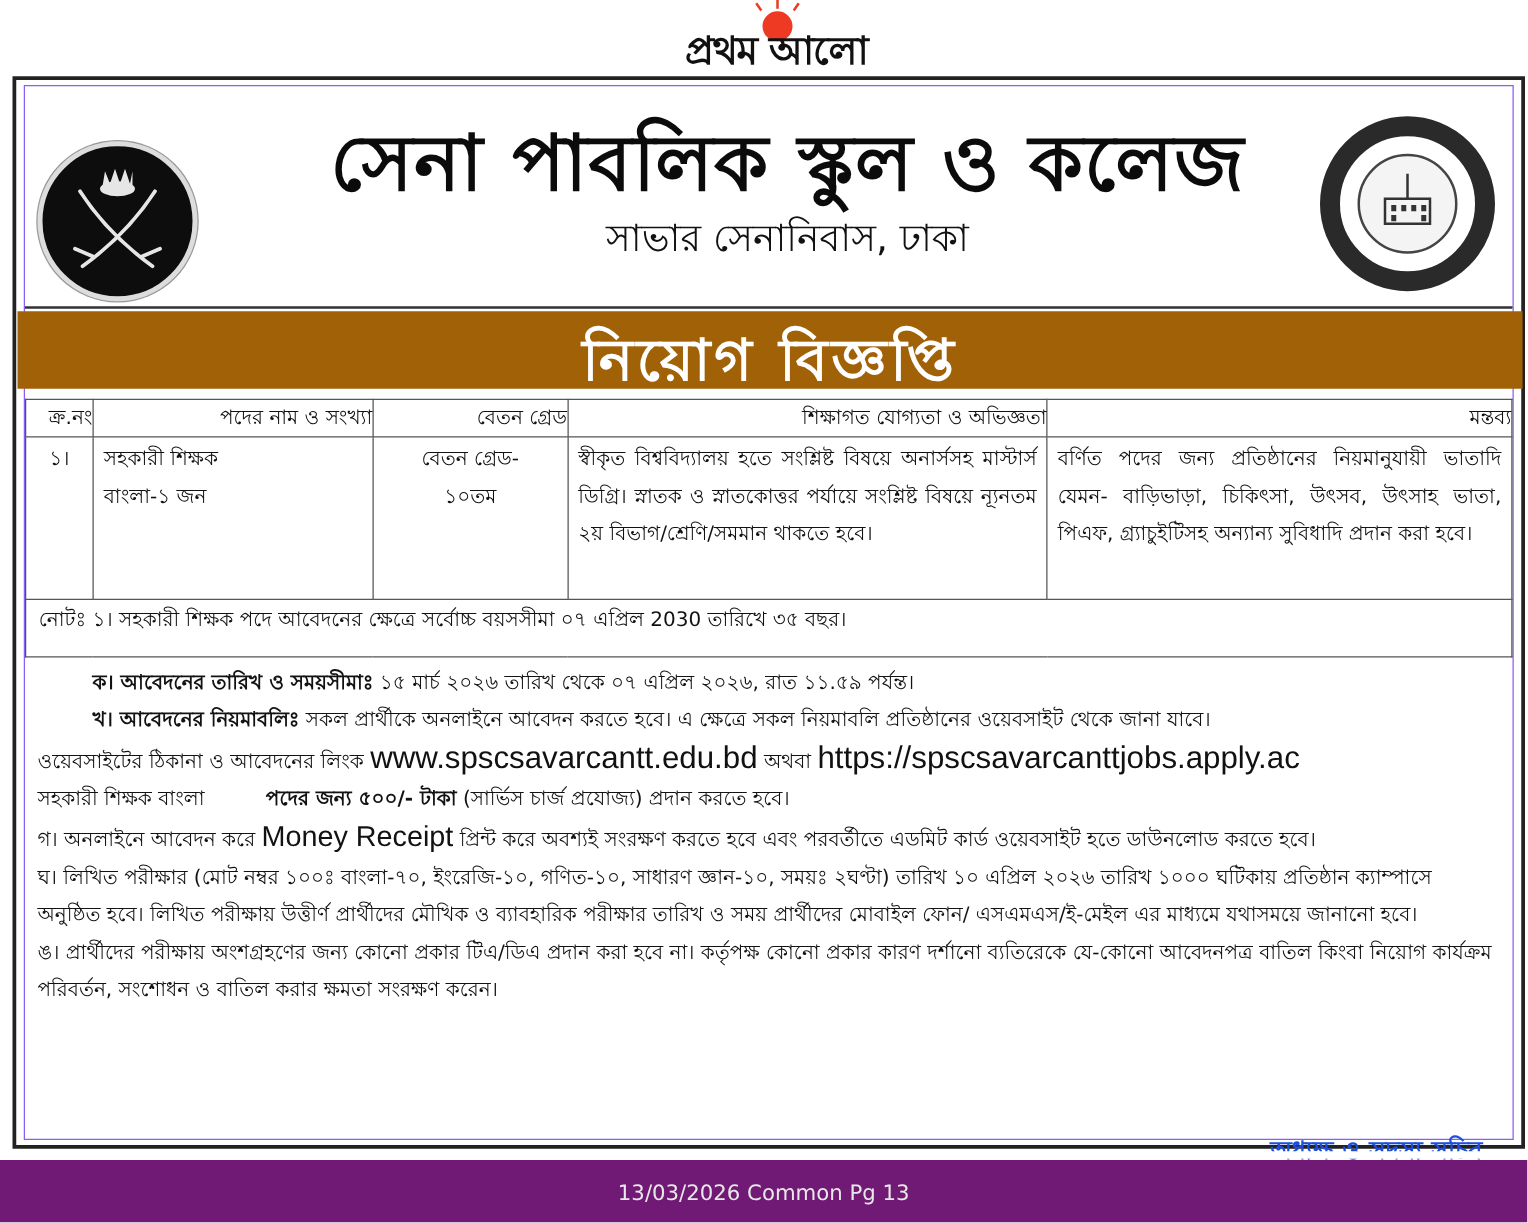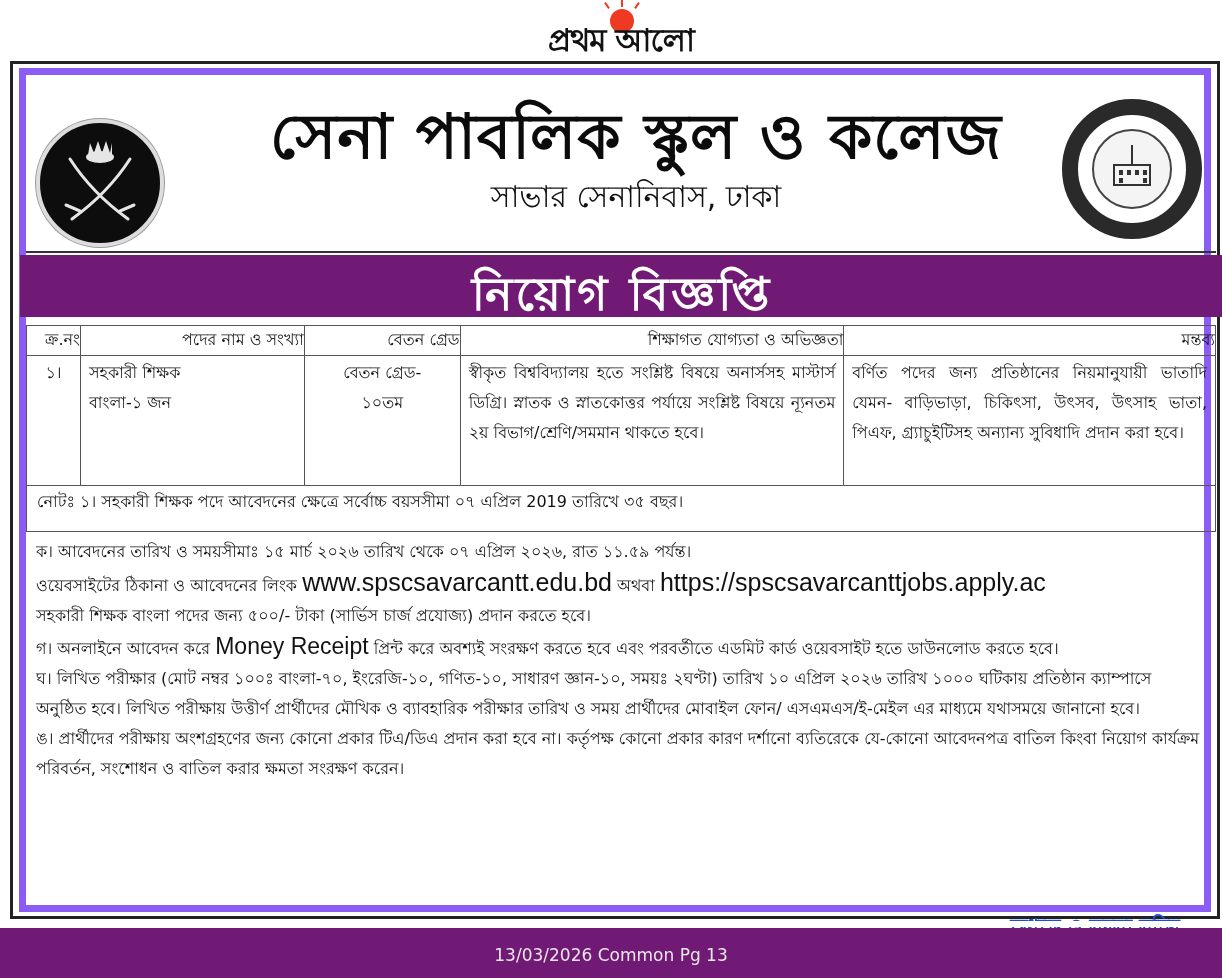--- a/index.html
+++ b/index.html
@@ -7,56 +7,56 @@
   body { font-family: "DejaVu Sans", sans-serif; color: #111; position: relative; }
 
   .masthead { position: absolute; left: 0; top: 0; width: 1038px; height: 58px; }
   .masthead-logo { position: absolute; left: 500px; top: 2px; width: 242px; height: 54px; }
   .masthead-text { position: absolute; left: 0; top: 14px; width: 242px; text-align: center;
     font-family: "DejaVu Serif", serif; font-weight: bold; font-size: 31px; color: #111; letter-spacing: -1px; }
   .sun { position: absolute; left: 110px; top: 7px; width: 24px; height: 24px; border-radius: 50%; background: #ee3a23; }
   .ray { position: absolute; width: 2px; height: 7px; background: #ee3a23; }
 
   .ad { position: absolute; left: 10px; top: 61px; width: 1210px; height: 858px; border: 3px solid #222; background: #fff; }
-  .ad-inner { position: absolute; left: 6px; top: 4px; width: 1192px; height: 844px; border: 7px solid #8b5cf6; }
+  .ad-inner { position: absolute; left: 6px; top: 4px; width: 1192px; height: 844px; border: 1px solid #8b5cf6; }
 
   .header { position: absolute; left: 0; top: 0; width: 1190px; height: 178px; border-bottom: 2px solid #333; }
   .emblem-left { position: absolute; left: 10px; top: 44px; width: 128px; height: 128px; border-radius: 50%;
     background: #0d0d0d; border: 4px solid #ddd; box-shadow: 0 0 0 1px #999; }
   .emblem-right { position: absolute; left: 1036px; top: 24px; width: 140px; height: 140px; border-radius: 50%;
     background: #fff; border: 16px solid #2a2a2a; }
   .emblem-right-inner { position: absolute; left: 14px; top: 14px; width: 80px; height: 80px; border-radius: 50%;
     border: 2px solid #444; background: #f4f4f4; }
   .school-name { position: absolute; left: 170px; top: 14px; width: 880px; text-align: center;
     font-family: "DejaVu Serif", serif; font-weight: bold; font-size: 62px; letter-spacing: 1px; color: #0b0b0b; }
   .location { position: absolute; left: 410px; top: 98px; width: 400px; text-align: center;
     font-family: "DejaVu Sans", sans-serif; font-size: 30px; color: #111; }
   .web { position: absolute; left: 270px; top: 134px; width: 680px; text-align: center;
     font-family: "Liberation Sans", sans-serif; font-weight: bold; font-size: 33px; color: #111; }
 
-  .banner { position: absolute; left: -6px; top: 180px; width: 1204px; height: 62px; background: #701a75; }
+  .banner { position: absolute; left: -6px; top: 180px; width: 1204px; height: 62px; background: #a16207; }
   .banner-text { position: absolute; left: 0; top: 4px; width: 100%; text-align: center;
     font-family: "DejaVu Serif", serif; font-weight: bold; font-size: 46px; color: #ffffff; letter-spacing: 3px; }
 
   .job-table { position: absolute; left: 0px; top: 250px; width: 1190px; border-collapse: collapse;
     font-family: "DejaVu Sans", sans-serif; font-size: 16px; }
   .job-table th, .job-table td { border: 1.5px solid #555; vertical-align: top; }
   .job-table th { height: 30px; font-weight: normal; text-align: right; vertical-align: middle; font-size: 16px; }
   .job-table td { height: 130px; line-height: 30px; padding: 2px 8px; }
   .col-sl { width: 54px; text-align: center; }
   .col-post { width: 224px; }
   .col-grade { width: 156px; text-align: center; }
   .col-qual { width: 384px; text-align: justify; }
   .col-remarks { width: 372px; text-align: justify; }
   .note-row td { height: 46px; padding: 4px 10px; line-height: 24px; }
 
   .clauses { position: absolute; left: 10px; top: 462px; width: 1168px; font-family: "DejaVu Sans", sans-serif;
     font-size: 16px; line-height: 30px; color: #121212; }
   .clause { display: block; }
-  .label-strong { font-weight: normal; }
+  .label-strong { font-weight: bold; margin-left: 44px; }
   .link { font-family: "Liberation Sans", sans-serif; font-size: 25px; color: #111; }
   .mono-big { font-family: "Liberation Sans", sans-serif; font-size: 23px; }
   .signature { position: absolute; right: 24px; top: 812px; font-family: "DejaVu Sans", sans-serif; font-weight: bold;
     font-size: 20px; color: #1d4ed8; margin-top: 24px; }
 
   .footer-gap { position: absolute; left: 0; top: 921px; width: 1222px; height: 6px; background: #fff; }
   .footer { position: absolute; left: 0; top: 928px; width: 1222px; height: 50px; background: #701a75; }
   .footer-text { position: absolute; left: 0; top: 17px; width: 100%; text-align: center;
     font-family: "DejaVu Sans", sans-serif; font-size: 17px; color: #e8e8e8; }
 </style>
@@ -133,28 +133,31 @@
             <div>বাংলা-১ জন</div>
           </td>
           <td class="col-grade">
             <div>বেতন গ্রেড-</div>
             <div>১০তম</div>
           </td>
           <td class="col-qual">স্বীকৃত বিশ্ববিদ্যালয় হতে সংশ্লিষ্ট বিষয়ে অনার্সসহ মাস্টার্স ডিগ্রি। স্নাতক ও স্নাতকোত্তর পর্যায়ে সংশ্লিষ্ট বিষয়ে ন্যূনতম ২য় বিভাগ/শ্রেণি/সমমান থাকতে হবে।</td>
           <td class="col-remarks">বর্ণিত পদের জন্য প্রতিষ্ঠানের নিয়মানুযায়ী ভাতাদি যেমন- বাড়িভাড়া, চিকিৎসা, উৎসব, উৎসাহ ভাতা, পিএফ, গ্র্যাচুইটিসহ অন্যান্য সুবিধাদি প্রদান করা হবে।</td>
         </tr>
         <tr class="note-row">
-          <td colspan="5">নোটঃ   ১। সহকারী শিক্ষক পদে আবেদনের ক্ষেত্রে সর্বোচ্চ বয়সসীমা ০৭ এপ্রিল 2019 তারিখে ৩৫ বছর।</td>
+          <td colspan="5">নোটঃ   ১। সহকারী শিক্ষক পদে আবেদনের ক্ষেত্রে সর্বোচ্চ বয়সসীমা ০৭ এপ্রিল 2030 তারিখে ৩৫ বছর।</td>
         </tr>
       </tbody>
     </table>
 
     <div class="clauses">
       <div class="clause">
         <span class="label-strong">ক। আবেদনের তারিখ ও সময়সীমাঃ</span><span> ১৫ মার্চ ২০২৬  তারিখ থেকে ০৭ এপ্রিল ২০২৬, রাত ১১.৫৯ পর্যন্ত।</span>
+      </div>
+      <div class="clause">
+        <span class="label-strong">খ। আবেদনের নিয়মাবলিঃ</span><span> সকল প্রার্থীকে অনলাইনে আবেদন করতে হবে। এ ক্ষেত্রে সকল নিয়মাবলি প্রতিষ্ঠানের ওয়েবসাইট থেকে জানা যাবে।</span>
       </div>
       <div class="clause">
         <span>ওয়েবসাইটের ঠিকানা ও আবেদনের লিংক </span><span class="link">www.spscsavarcantt.edu.bd</span><span> অথবা </span><span class="link">https://spscsavarcanttjobs.apply.ac</span>
       </div>
       <div class="clause">
         <span>সহকারী শিক্ষক বাংলা </span><span class="label-strong">পদের জন্য ৫০০/- টাকা</span><span> (সার্ভিস চার্জ প্রযোজ্য) প্রদান করতে হবে।</span>
       </div>
       <div class="clause">
         <span>গ। অনলাইনে আবেদন করে </span><span class="mono-big">Money Receipt</span><span> প্রিন্ট করে অবশ্যই সংরক্ষণ করতে হবে এবং পরবর্তীতে এডমিট কার্ড ওয়েবসাইট হতে ডাউনলোড করতে হবে।</span>
       </div>

